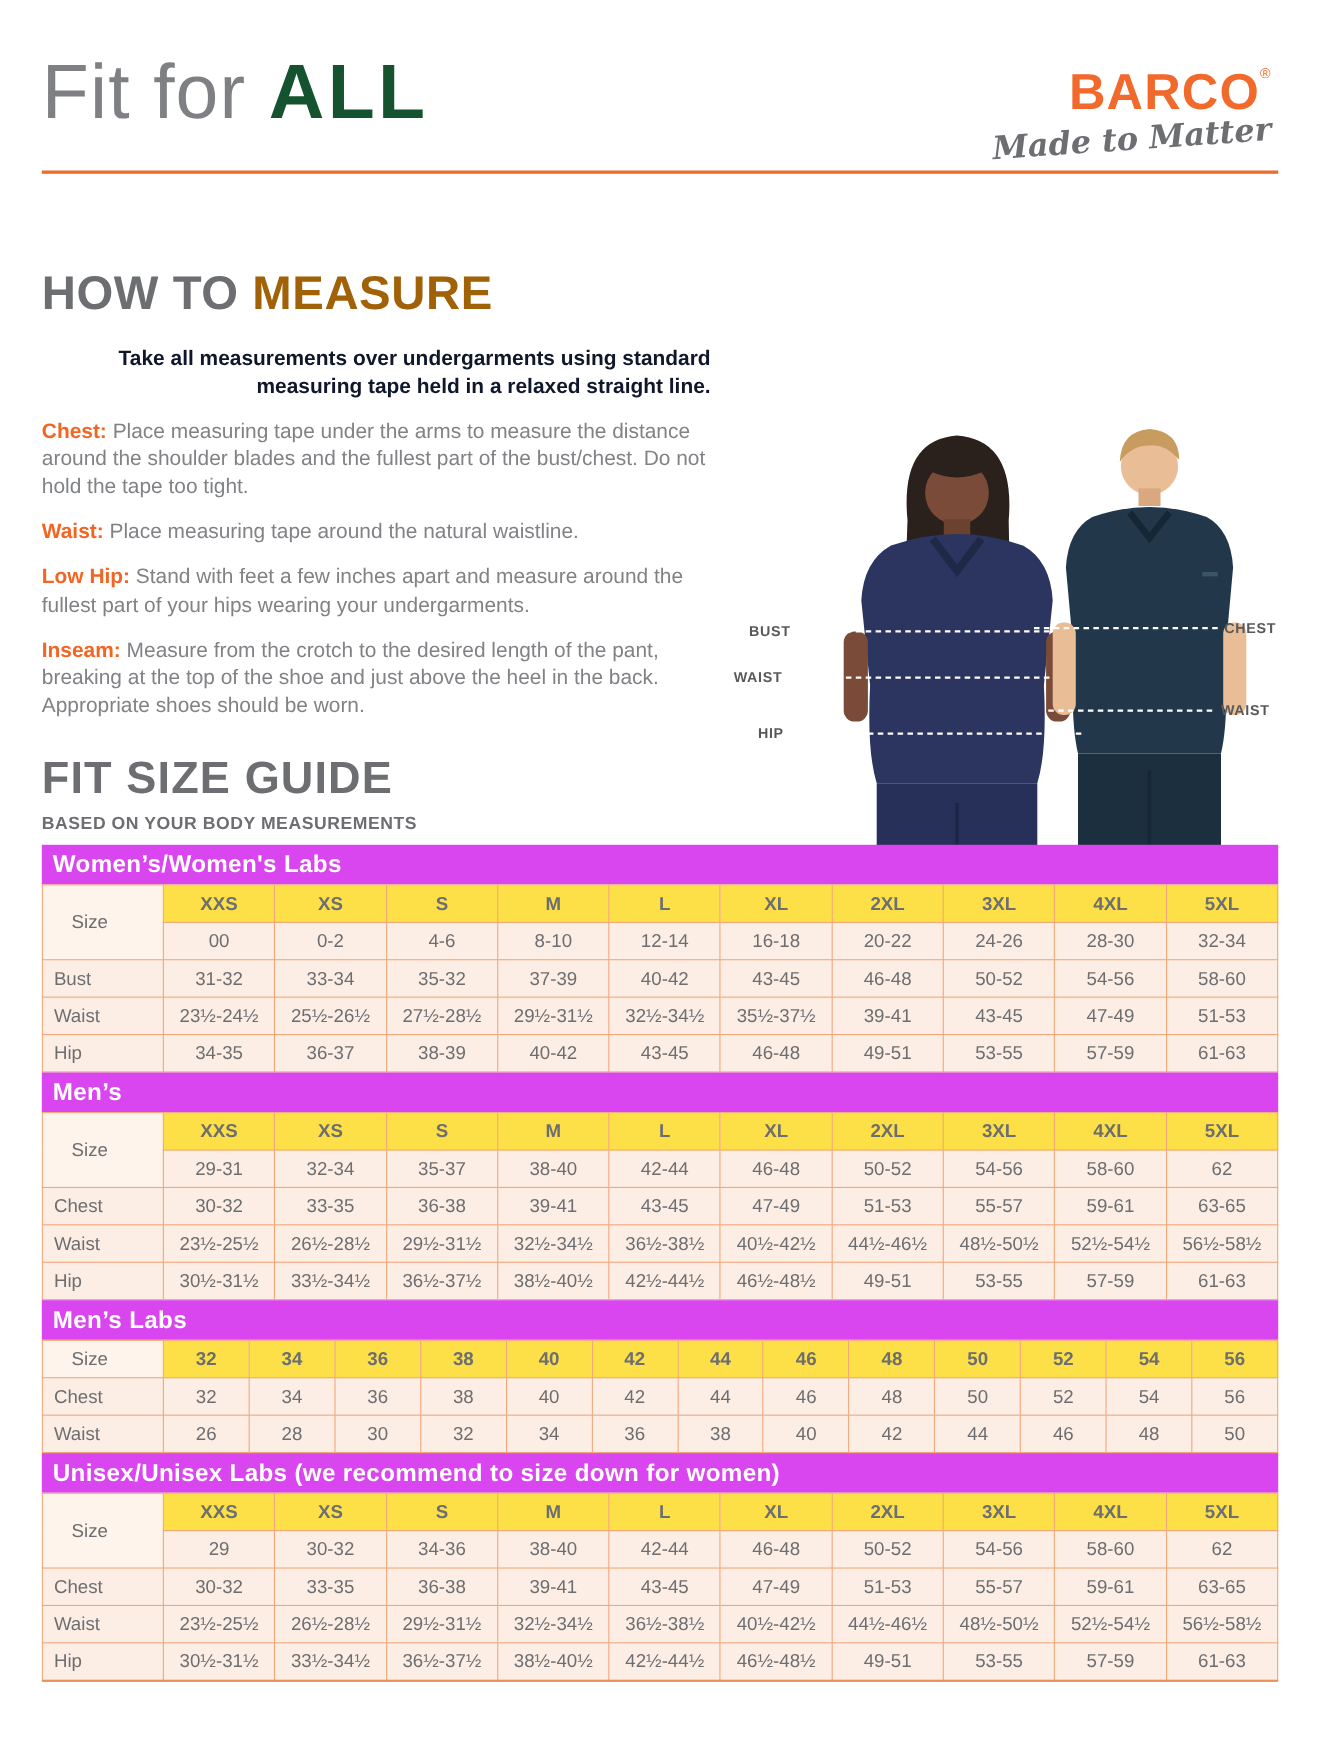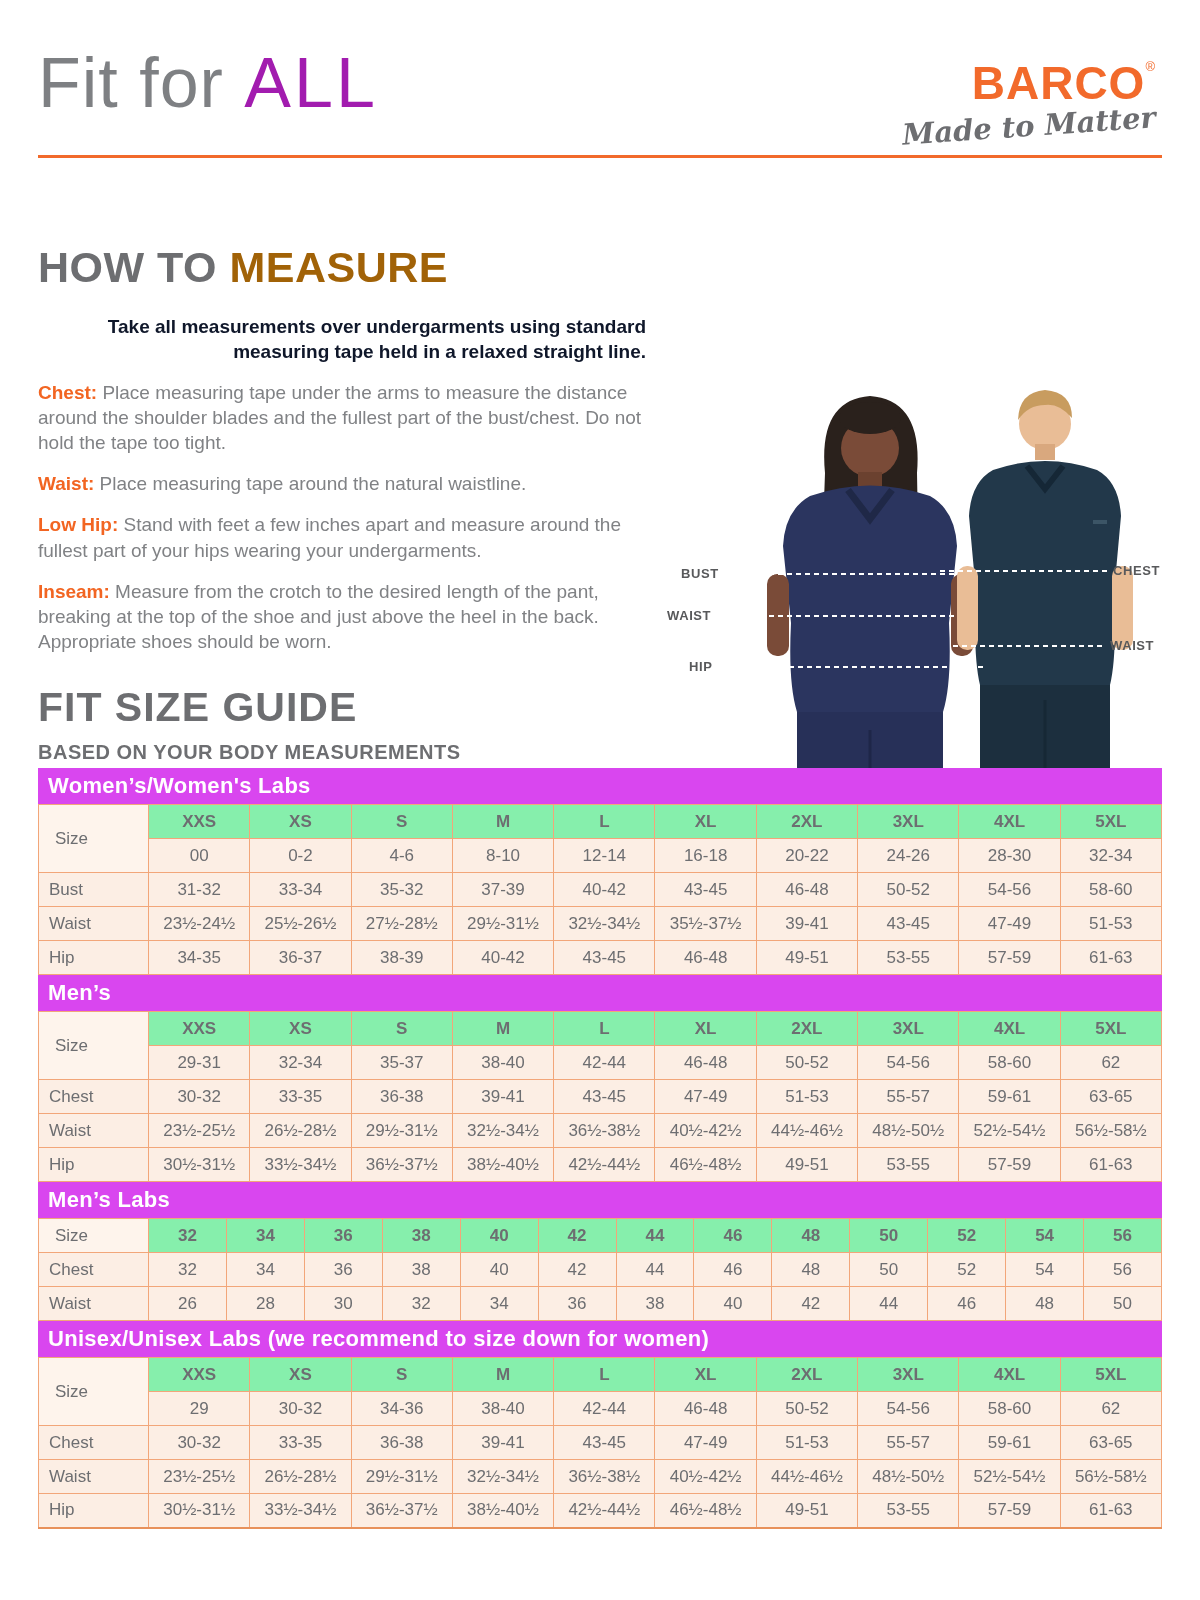--- a/index.html
+++ b/index.html
@@ -2,21 +2,21 @@
 <html><head>
 <meta charset="utf-8">
 <style>
   html,body{margin:0;padding:0;background:#fff;}
   .page{position:relative;width:1200px;height:1600px;background:#fff;overflow:hidden;
         font-family:"Liberation Sans",sans-serif;}
 
   
   .main-title{position:absolute;left:38px;top:48px;font-size:70px;color:#7E8083;
               letter-spacing:1px;line-height:1;}
-  .main-title .t-bold{font-weight:400;color:#a21caf;letter-spacing:3px;}
+  .main-title .t-bold{font-weight:700;color:#14532d;letter-spacing:3px;}
   .brand{position:absolute;right:44px;top:60px;text-align:right;}
   .brand-name{font-size:46px;font-weight:800;color:#F26A2B;letter-spacing:1px;line-height:1;}
   .brand-reg{font-size:13px;color:#F26A2B;vertical-align:top;font-weight:400;}
   .brand-tag{font-family:"DejaVu Serif",serif;font-style:italic;font-weight:700;
              font-size:29px;color:#6D6E71;transform:rotate(-4deg);margin-top:3px;}
   .top-rule{position:absolute;left:38px;right:38px;top:155px;height:3px;background:#F26A2B;}
 
   
   .htm{position:absolute;left:38px;top:243px;width:608px;}
   .htm h2{margin:0 0 22px 0;font-size:43px;color:#6D6E71;letter-spacing:0.5px;}
@@ -25,31 +25,31 @@
   .htm p.intro{font-weight:700;color:#0f172a;text-align:right;}
   .mlabel{font-weight:700;color:#F26522;}
 
   
   .figure{position:absolute;left:655px;top:378px;width:515px;height:394px;}
   .fig-label{position:absolute;font-size:13px;font-weight:700;color:#58595B;letter-spacing:0.6px;}
 
   
   .fsg{position:absolute;left:38px;top:684px;}
   .fsg h2{margin:0;font-size:41px;color:#6D6E71;letter-spacing:1px;}
-  .fsg .sub{margin-top:10px;font-size:20px;font-weight:700;color:#6D6E71;letter-spacing:0.5px;}
+  .fsg .sub{margin-top:10px;font-size:16px;font-weight:700;color:#6D6E71;letter-spacing:0.5px;}
 
   
   #tables{position:absolute;left:38px;top:768px;width:1124px;}
   .banner{height:36px;line-height:36px;background:#d946ef;color:#fff;font-weight:700;
           font-size:22px;padding-left:10px;box-sizing:border-box;letter-spacing:0.3px;}
   .size-table{width:100%;border-collapse:collapse;table-layout:fixed;}
   .size-table td,.size-table th{border:1px solid #F2A679;height:34px;font-size:17px;
       color:#6D6E71;text-align:center;font-weight:400;padding:0;box-sizing:border-box;}
-  .size-table th.size-head{background:#86efac;font-weight:700;}
-  .size-table th.corner{background:#FEF4EC;text-align:left;padding-left:16px;}
+  .size-table th.size-head{background:#fde047;font-weight:700;}
+  .size-table th.corner{background:#FEF4EC;text-align:left;padding-left:26px;}
   .size-table td.val{background:#FCEEE4;}
   .size-table th.row-label{background:#FCEEE4;text-align:left;padding-left:10px;font-weight:400;}
   .table-block:last-child .size-table{border-bottom:2px solid #E8915B;}
 </style>
 </head>
 <body>
 
 <div class="page">
 
   <div class="main-title"><span>Fit for </span><span class="t-bold">ALL</span></div>

